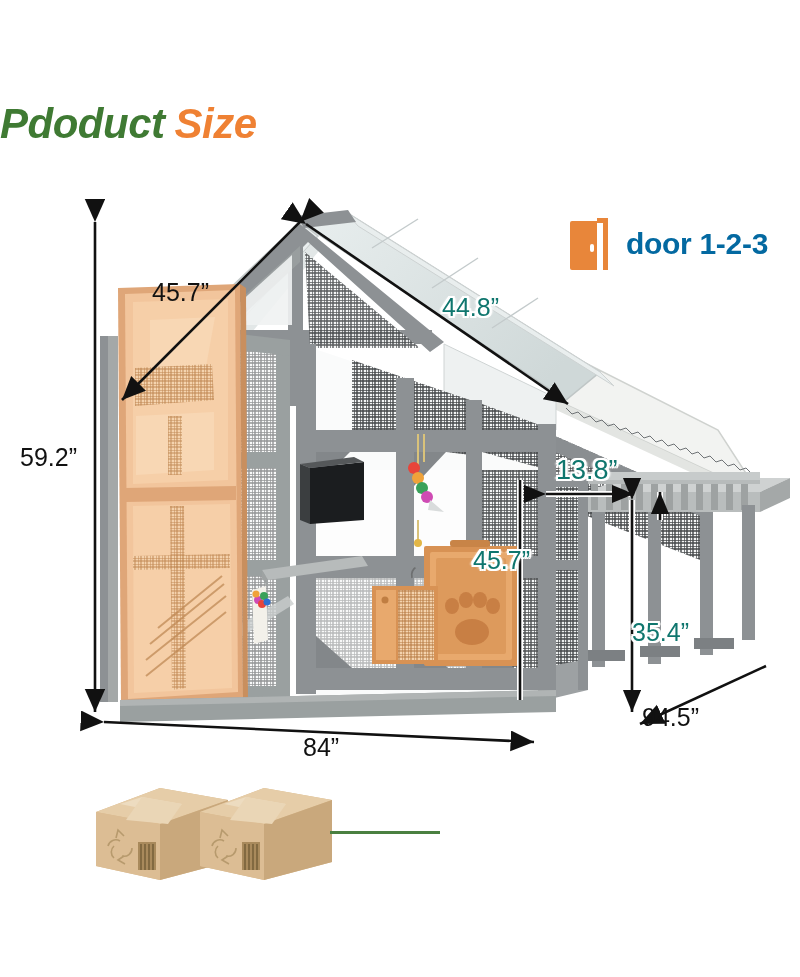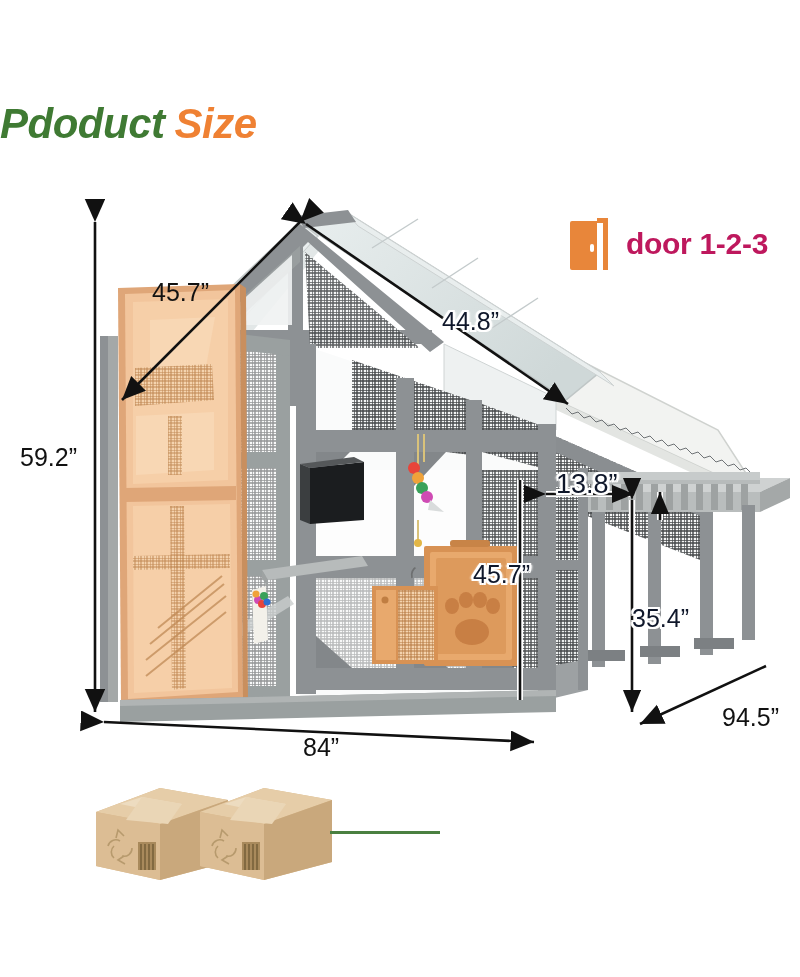--- a/index.html
+++ b/index.html
@@ -14,29 +14,29 @@
   .title .o{color:#ef8133;margin-left:10px;}
 
   
   .doorbadge{position:absolute;left:570px;top:218px;display:flex;align-items:center;gap:8px;}
   .doorbadge .glyph{position:relative;width:48px;height:52px;}
   .doorbadge .leaf{position:absolute;left:0;top:3px;width:27px;height:49px;background:#e8863a;
                    border-radius:2px 0 0 2px;}
   .doorbadge .knob{position:absolute;left:20px;top:26px;width:4px;height:8px;background:#fff;border-radius:2px;}
   .doorbadge .jambv{position:absolute;left:33px;top:0;width:5px;height:52px;background:#e8863a;}
   .doorbadge .jambh{position:absolute;left:27px;top:0;width:11px;height:5px;background:#e8863a;}
-  .doorbadge .txt{color:#be185d;font-size:30px;font-weight:bold;letter-spacing:-.3px;}
+  .doorbadge .txt{color:#0369a1;font-size:30px;font-weight:bold;letter-spacing:-.3px;}
 
   
   .dim{position:absolute;font-size:25px;color:#111;white-space:nowrap;font-weight:400;}
-  .dim.outline{color:#0f172a;
+  .dim.outline{color:#0f766e;
     text-shadow:
       -2px -2px 0 #fff, 2px -2px 0 #fff, -2px 2px 0 #fff, 2px 2px 0 #fff,
       -2px 0 0 #fff, 2px 0 0 #fff, 0 -2px 0 #fff, 0 2px 0 #fff,
-      -3px 0 2px #fff, 3px 0 2px #fff; margin-top: 14px;}
+      -3px 0 2px #fff, 3px 0 2px #fff;}
   .dim.sm{font-size:27px;}
 
   
   svg.layer{position:absolute;left:0;top:0;width:800px;height:977px;overflow:visible;}
 
   
   .delivery{position:absolute;left:420px;top:806px;color:#3f7a33;font-size:31px;
             font-weight:bold;font-style:italic;white-space:nowrap;}
   .delivery .num{font-size:35px;margin-right:6px;}
   .rule{position:absolute;left:330px;top:831px;width:110px;height:3px;background:#4a8040;}
@@ -376,23 +376,23 @@
   </svg>
 
   <div class="dim" style="left:20px;top:443px;">59.2”</div>
 
   <div class="dim" style="left:152px;top:278px;">45.7”</div>
 
   <div class="dim outline" style="left:442px;top:293px;">44.8”</div>
 
   <div class="dim" style="left:303px;top:733px;">84”</div>
 
-  <div class="dim" style="left:722px;top:703px;">94.5”</div>
+  <div class="dim" style="left:642px;top:703px;">94.5”</div>
 
   <div class="dim outline sm" style="left:556px;top:455px;">13.8”</div>
 
   <div class="dim outline" style="left:473px;top:546px;">45.7”</div>
 
-  <div class="dim outline" style="left:632px;top:590px;">35.4”</div>
+  <div class="dim outline" style="left:632px;top:618px;">35.4”</div>
 
   <div class="rule"></div>
 
 </div>
 
 </body></html>

